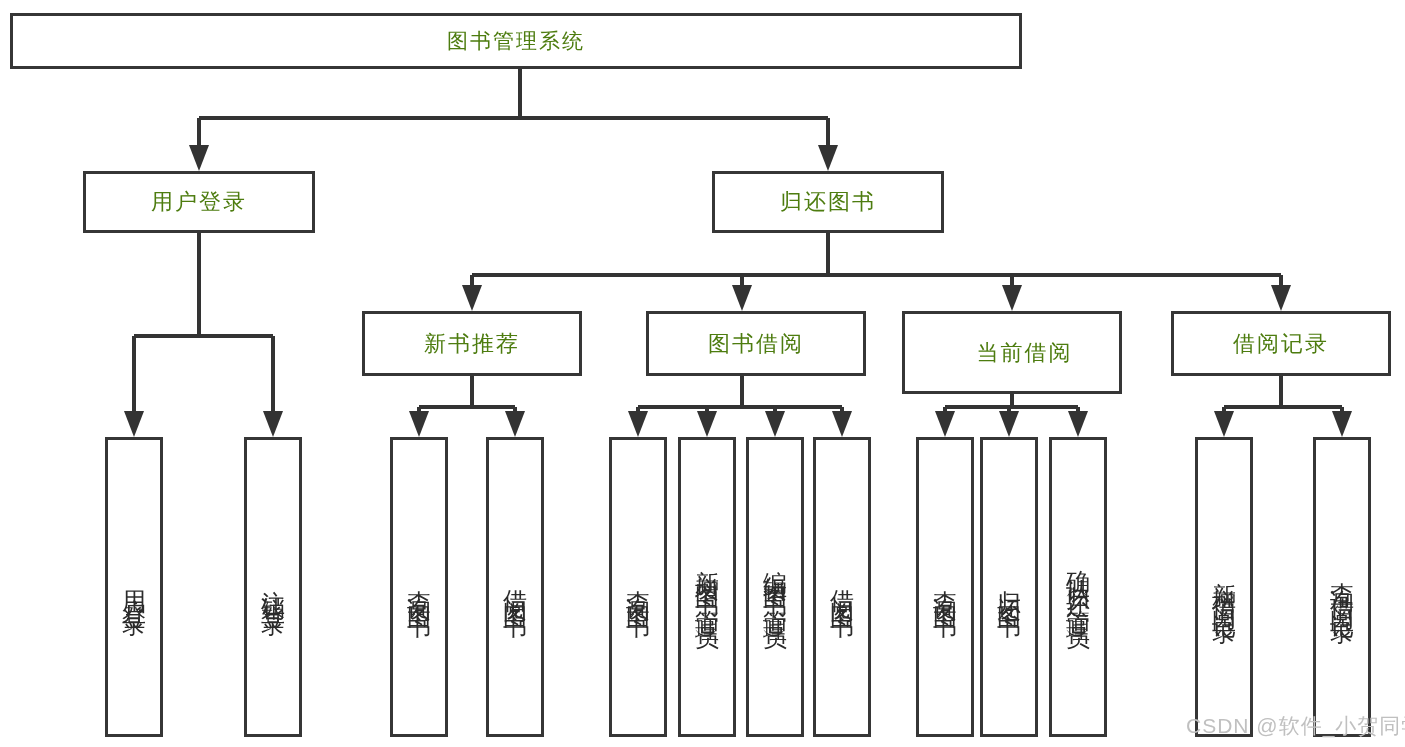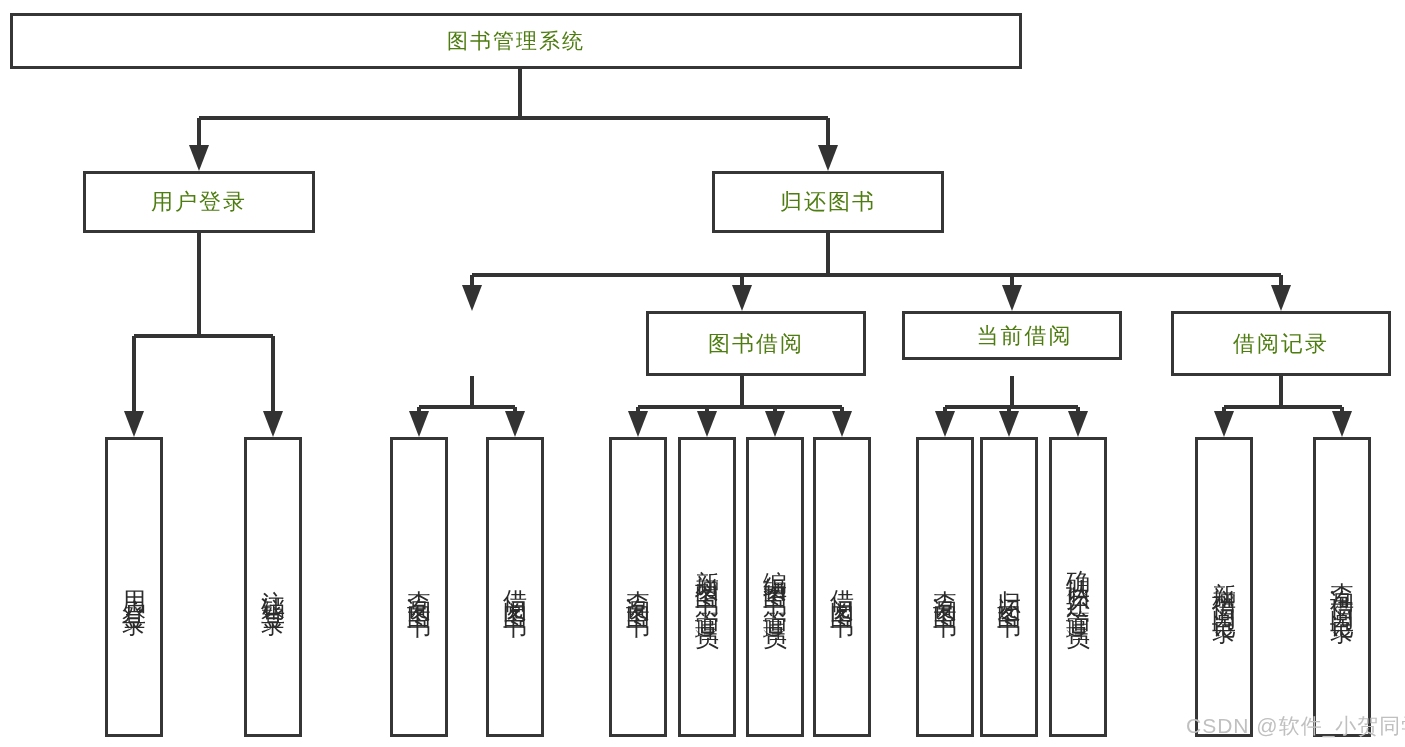--- a/index.html
+++ b/index.html
@@ -104,22 +104,23 @@
       <polygon points="1214,411 1234,411 1224,437"></polygon>
       <polygon points="1332,411 1352,411 1342,437"></polygon>
     </g>
   </svg>
 
   <div class="node root" style="left:10px; top:13px; width:1012px; height:56px;">图书管理系统</div>
 
   <div class="node" style="left:83px; top:171px; width:232px; height:62px;">用户登录</div>
   <div class="node" style="left:712px; top:171px; width:232px; height:62px;">归还图书</div>
 
+  <div class="node" style="left:362px; top:311px; width:220px; height:65px;">新书推荐</div>
   <div class="node" style="left:632px; top:311px; width:220px; height:65px;margin-left:14px;">图书借阅</div>
-  <div class="node" style="left:902px; top:311px; width:220px; height:49px;padding-left:25px;">当前借阅</div>
+  <div class="node" style="left:902px; top:311px; width:220px; height:83px;padding-left:25px;">当前借阅</div>
   <div class="node" style="left:1171px; top:311px; width:220px; height:65px;">借阅记录</div>
 
   <div class="vnode" style="left:105px;">用户登录</div>
   <div class="vnode" style="left:244px;">注销登录</div>
 
   <div class="vnode" style="left:390px;">查询图书</div>
   <div class="vnode" style="left:486px;">借阅图书</div>
 
   <div class="vnode" style="left:609px;">查询图书</div>
   <div class="vnode" style="left:678px;">新增图书（管理员）</div>

